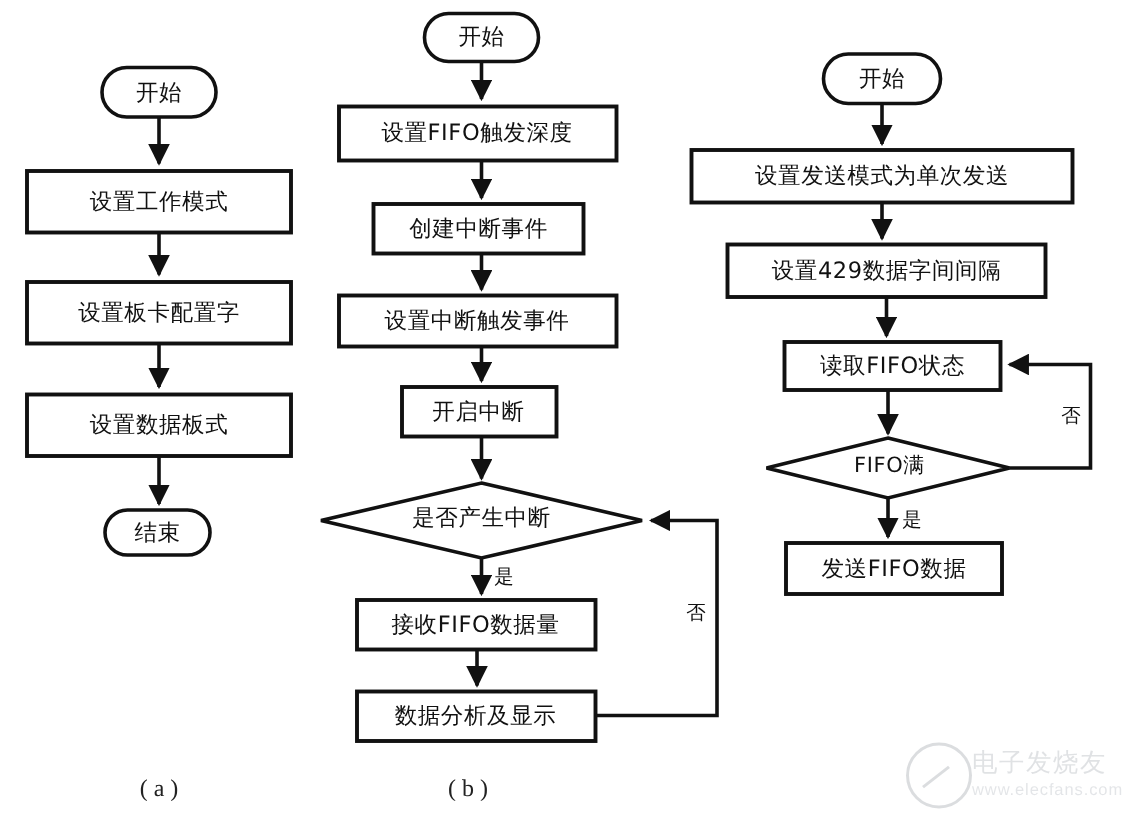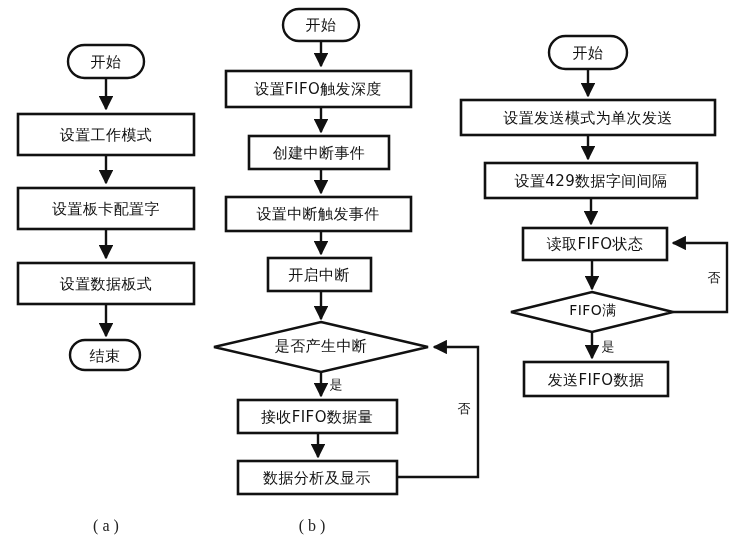--- a/index.html
+++ b/index.html
@@ -262,14 +262,19 @@
         <text class="node-text" x="596" y="380">发送FIFO数据</text>
       </g>
 
       <path class="edge-line" d="M 673 312 L 727 312 L 727 243 L 673 243" marker-end="url(#arrow)"></path>
       <text class="edge-label" x="714" y="278">否</text>
 
       <text class="panel-caption" x="592" y="527"></text>
     </g>
   </svg>
 
+  <div id="watermark">
+    <div class="wm-mark"></div>
+    <div class="wm-cn">电子发烧友</div>
+    <div class="wm-url">www.elecfans.com</div>
+  </div>
 
 </div>
 
 </body></html>

